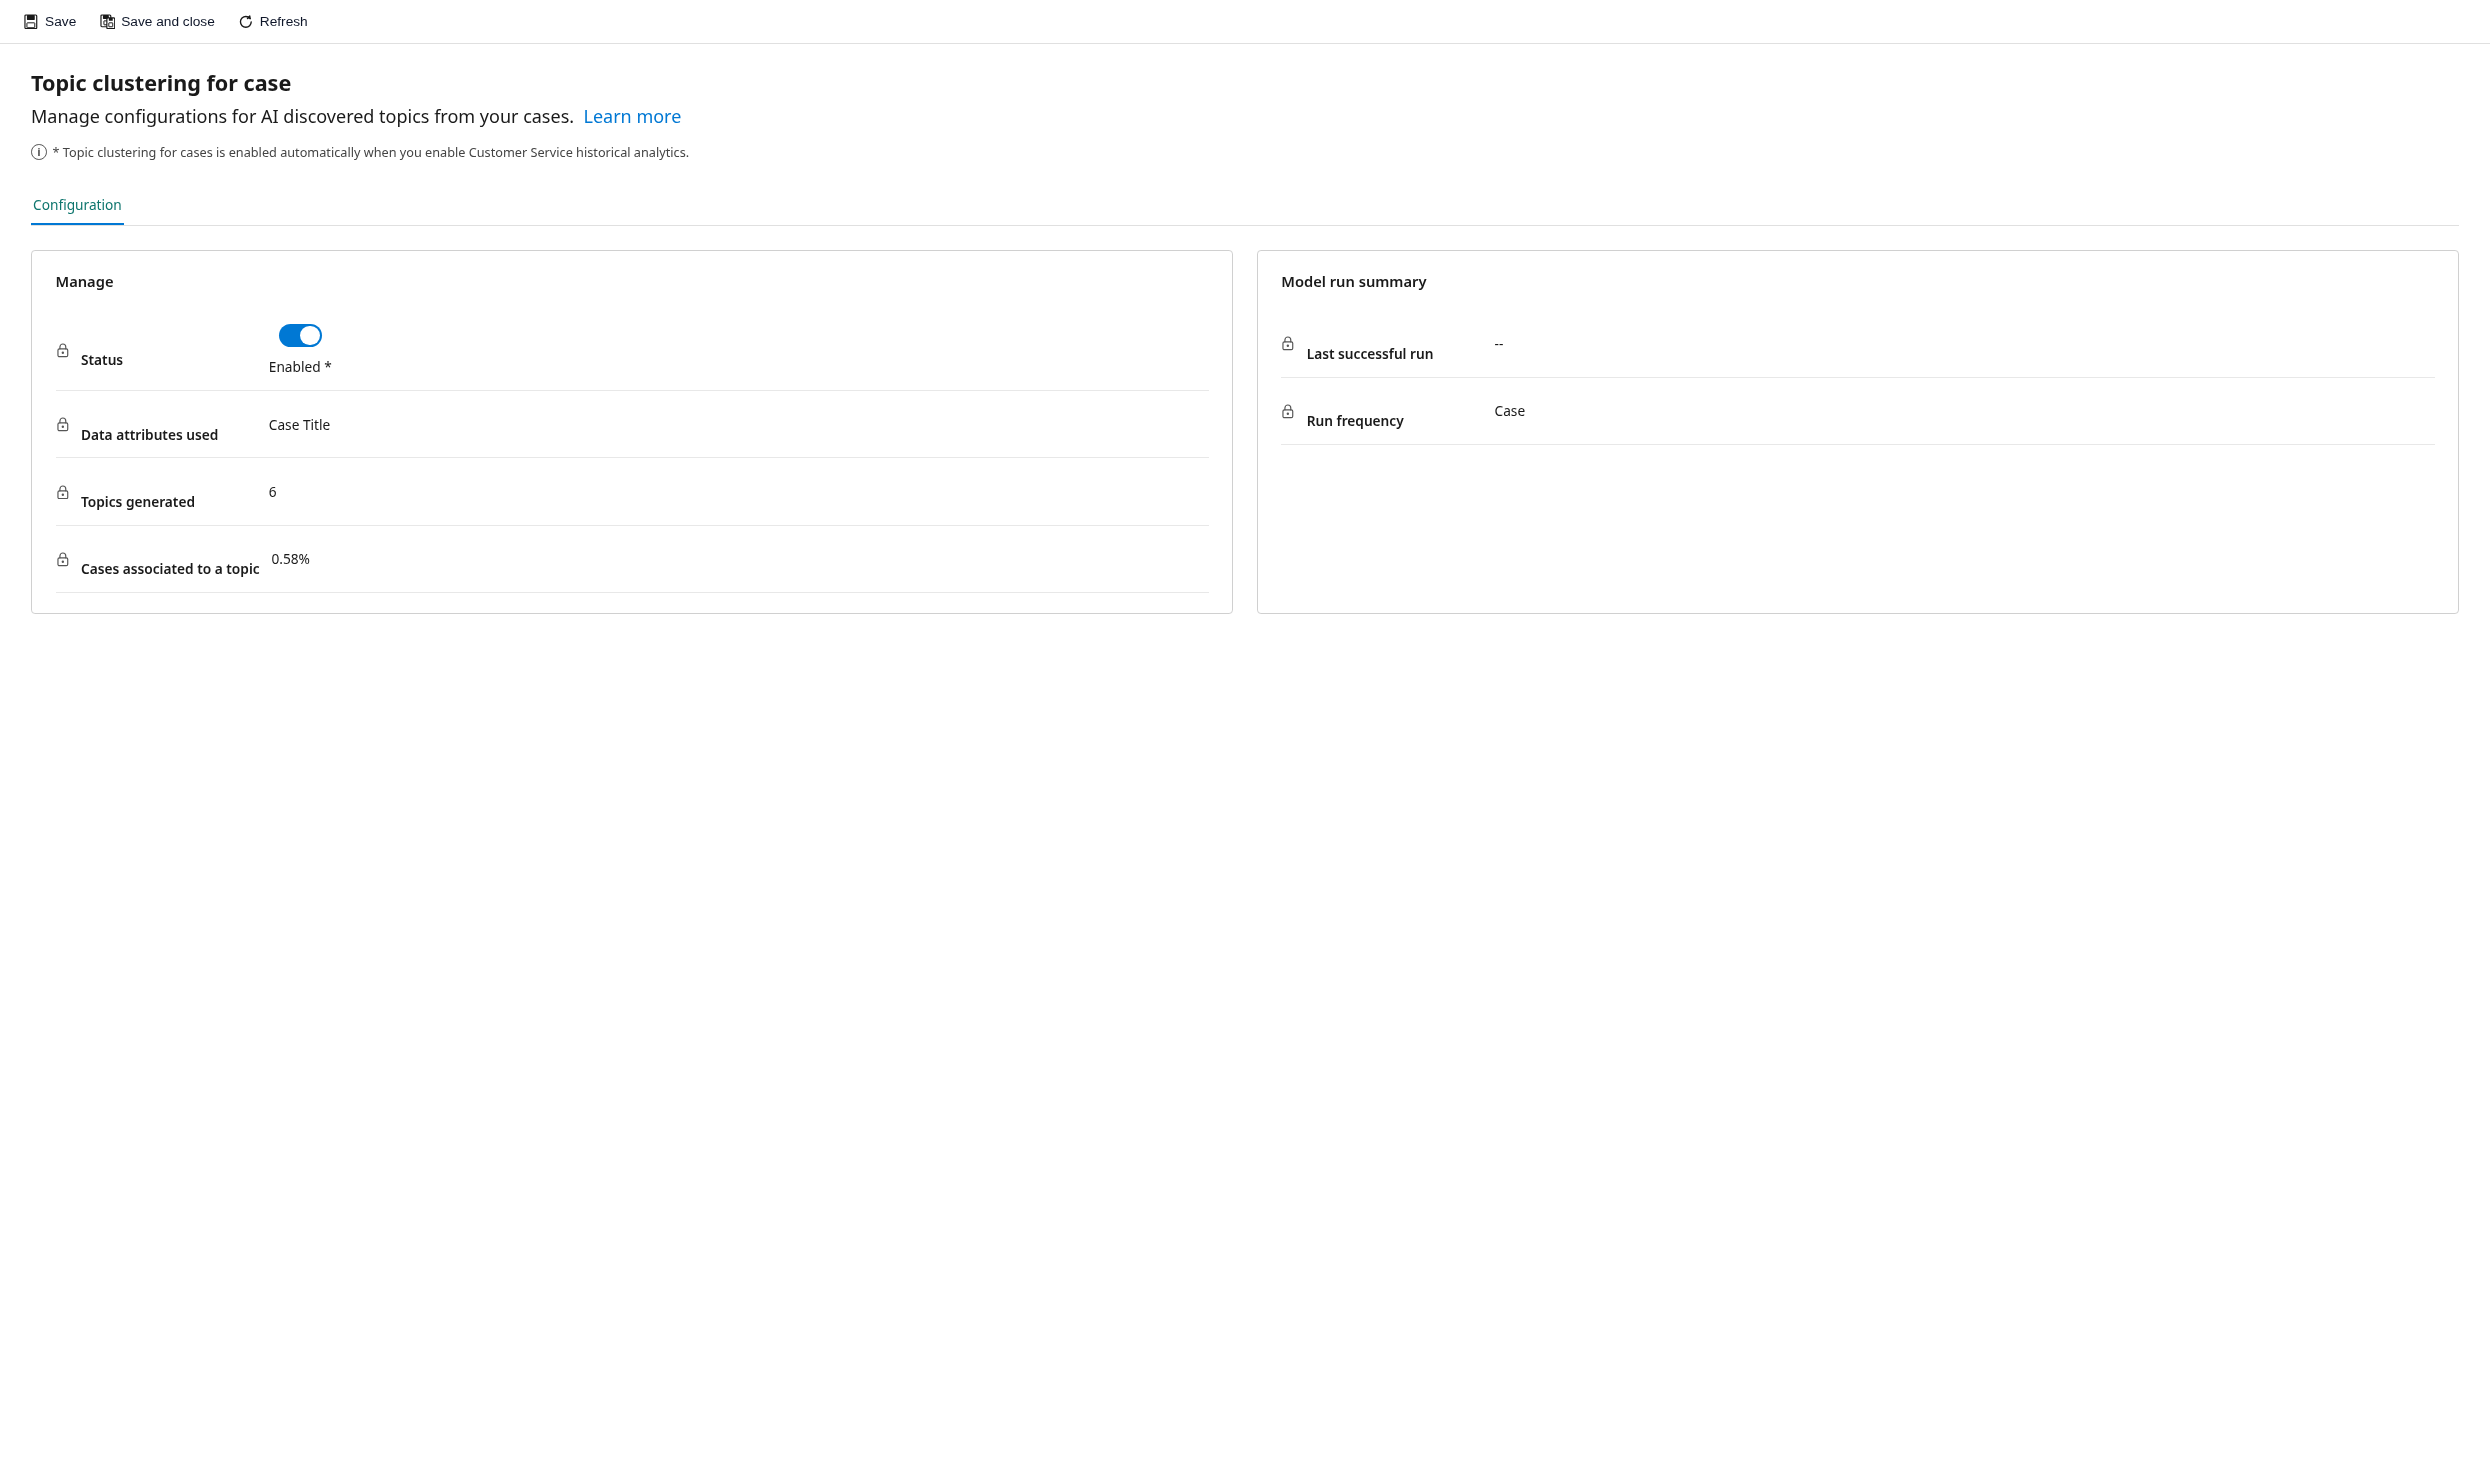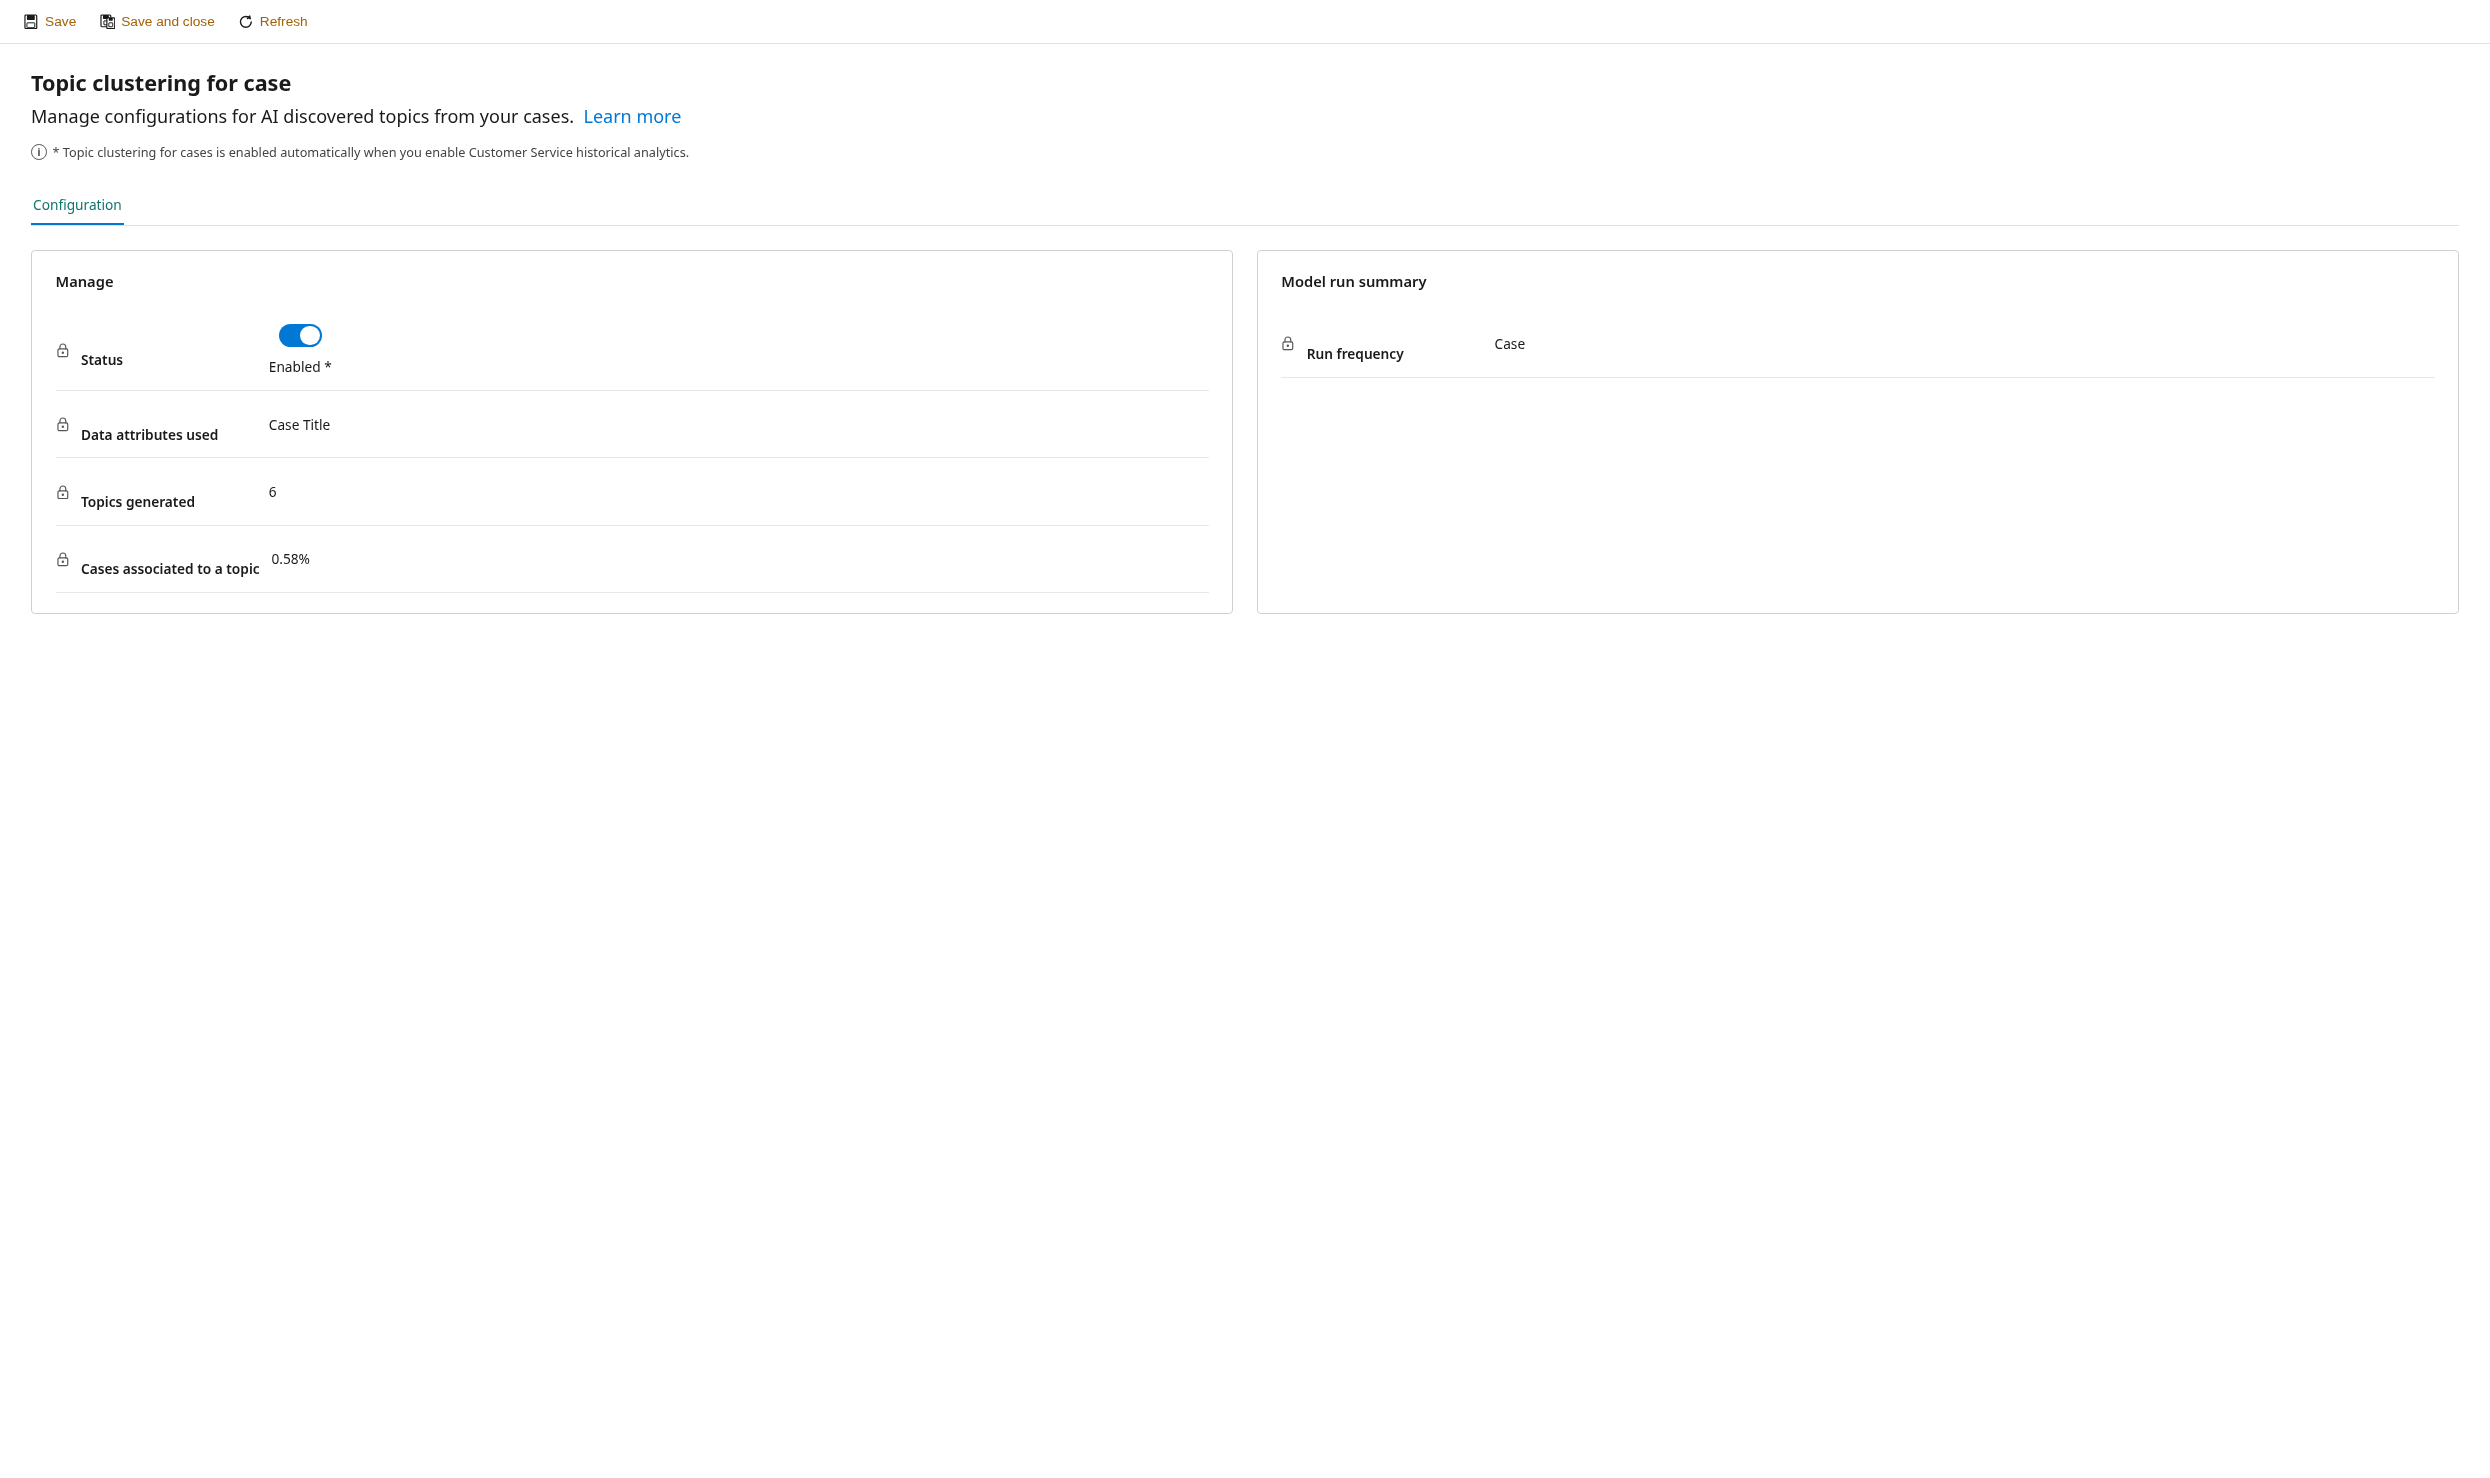--- a/index.html
+++ b/index.html
@@ -19,21 +19,21 @@
       border-bottom: 1px solid #e0e0e0;
     }
     .toolbar-btn {
       display: flex;
       align-items: center;
       gap: 5.9px;
       background: none;
       border: none;
       cursor: pointer;
       font-size: 13.7px;
-      color: #a16207;
+      color: #0f172a;
       padding: 3.9px 7.8px;
     }
 
     
     .page-content {
       padding: 23.5px 31px;
     }
 
     .page-title {
       font-size: 21.6px;
@@ -297,20 +297,29 @@
           <circle cx="7" cy="11" r="1.2" fill="#555"></circle>
         </svg>
         <span class="field-label">Cases associated to a topic</span>
         <span class="field-value">0.58%</span>
       </div>
     </div>
 
     <div class="card">
       <div class="card-title">Model run summary</div>
 
+      <div class="field-row">
+        <svg class="lock-svg" viewBox="0 0 14 16" fill="none">
+          <rect x="2" y="7" width="10" height="8" rx="1.5" stroke="#555" stroke-width="1.2" fill="none"></rect>
+          <path d="M4 7V5a3 3 0 0 1 6 0v2" stroke="#555" stroke-width="1.2" fill="none" stroke-linecap="round"></path>
+          <circle cx="7" cy="11" r="1.2" fill="#555"></circle>
+        </svg>
+        <span class="field-label">Last successful run</span>
+        <span class="field-value">--</span>
+      </div>
 
       <div class="field-row">
         <svg class="lock-svg" viewBox="0 0 14 16" fill="none">
           <rect x="2" y="7" width="10" height="8" rx="1.5" stroke="#555" stroke-width="1.2" fill="none"></rect>
           <path d="M4 7V5a3 3 0 0 1 6 0v2" stroke="#555" stroke-width="1.2" fill="none" stroke-linecap="round"></path>
           <circle cx="7" cy="11" r="1.2" fill="#555"></circle>
         </svg>
         <span class="field-label">Run frequency</span>
         <span class="field-value">Case</span>
       </div>

